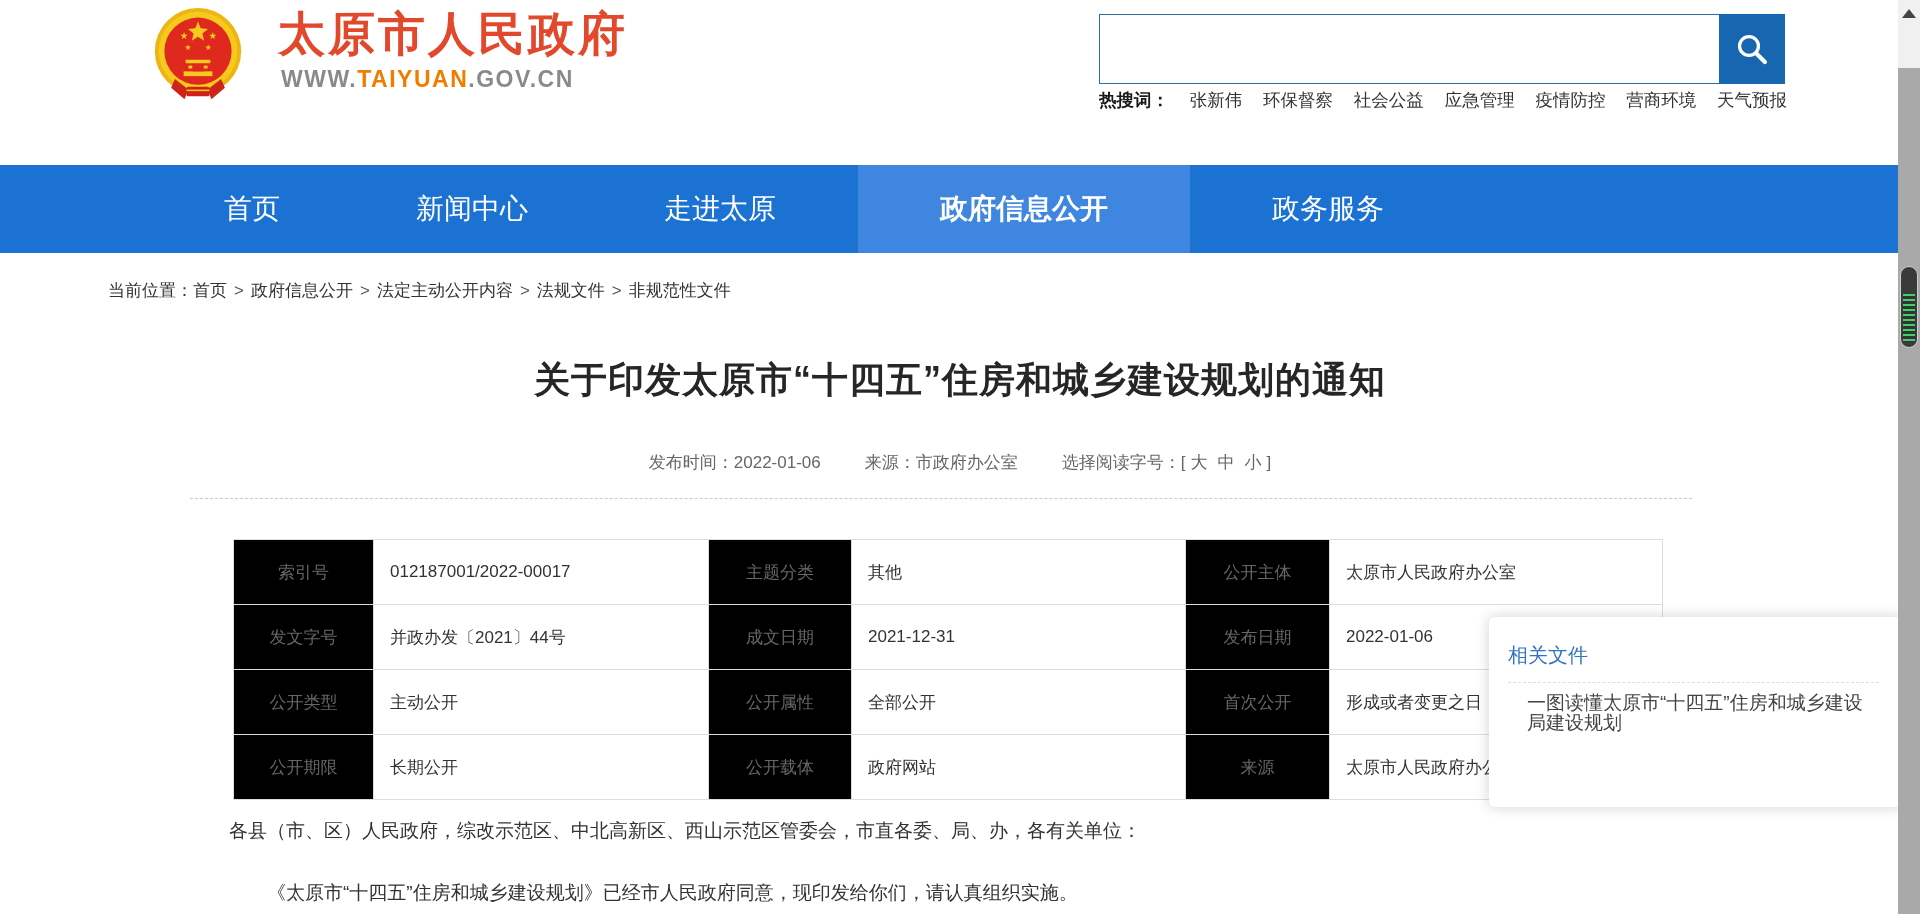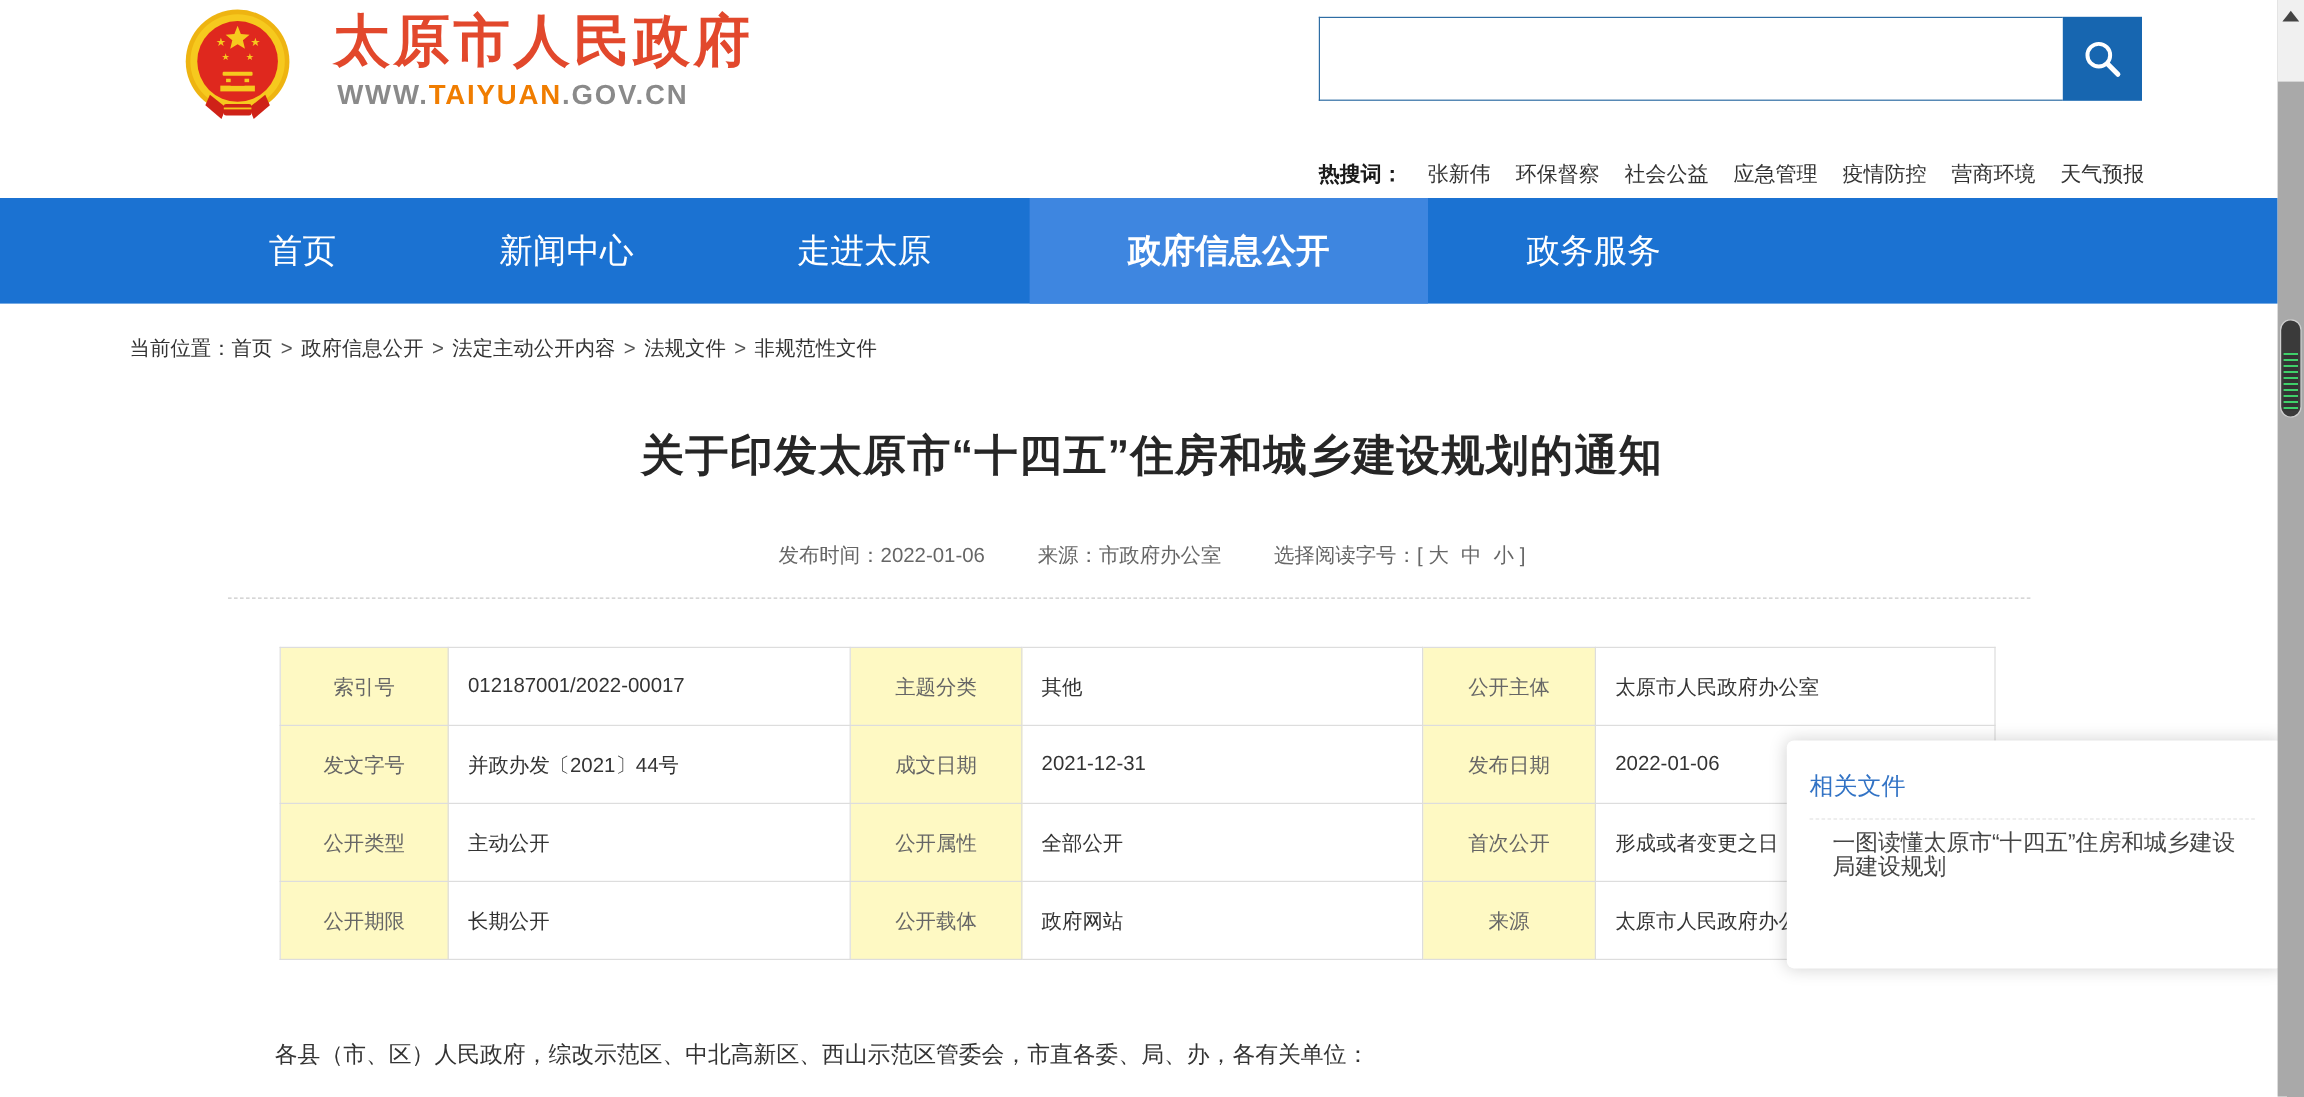--- a/index.html
+++ b/index.html
@@ -16,21 +16,21 @@
     color: #8a8a8a; letter-spacing: 1.5px; }
   .site-url .hl { color: #f07d00; }
 
   .search-box { position: absolute; left: 1099px; top: 14px; width: 686px; height: 70px; display: flex; }
   .search-input { flex: 1; border: 1px solid #2e6da4; border-right: none; outline: none;
     font-size: 20px; padding: 0 14px; color: #333; }
   .search-btn { width: 66px; height: 70px; background: #1766b0; border: none; cursor: pointer;
     display: flex; align-items: center; justify-content: center; }
 
   .hot-row { position: absolute; left: 1099px; top: 88px; width: 688px; display: flex;
-    align-items: flex-start; justify-content: space-between; font-size: 17.5px; margin-top: 45px; }
+    align-items: flex-start; justify-content: space-between; font-size: 17.5px; }
   .hot-label { font-weight: bold; color: #1a1a1a; }
   .hot-word { color: #333; cursor: pointer; white-space: nowrap; }
 
   
   .nav { width: 1898px; height: 88px; background: #1b72d2; display: flex; }
   .nav-inner { display: flex; margin-left: 170px; gap: 28px; height: 100%; }
   .nav-item { height: 100%; display: flex; align-items: center; padding: 0 54px;
     color: #fff; font-size: 28px; cursor: pointer; white-space: nowrap; }
   .nav-item.active { background: #3e86e0; font-weight: bold; padding: 0 82px; }
 
@@ -45,33 +45,33 @@
   .meta-row { margin-top: 46px; display: flex; justify-content: center; gap: 44px;
     font-size: 17px; color: #666; }
   .meta-item { white-space: nowrap; }
   .fontsize-group span.opt { margin: 0 5px; cursor: pointer; }
   .dashed-sep { margin: 24px 0 0 190px; width: 1502px; border-top: 1px dashed #c9c9c9; height: 0; }
 
   
   .info-table { margin: 40px 0 0 233px; border-collapse: collapse; table-layout: fixed;
     width: 1429px; font-size: 17px; }
   .info-table td { border: 1px solid #ddd; height: 65px; }
-  .info-table td.lbl { background: #fef9c3; color: #666; text-align: center; }
+  .info-table td.lbl { background: #000000; color: #666; text-align: center; }
   .info-table td.val { color: #333; padding-left: 16px; text-align: left; overflow: hidden; white-space: nowrap; }
 
   
   .related-popup { position: absolute; left: 1489px; top: 617px; width: 414px; height: 190px;
     background: #fff; border-radius: 6px; box-shadow: 0 0 14px rgba(0,0,0,0.18);
     padding: 25px 24px 0 19px; z-index: 10; }
   .related-title { color: #3273c5; font-size: 20px; }
   .related-divider { margin-top: 13px; border-top: 1px dashed #ddd; }
   .related-link { margin: 10px 0 0 19px; font-size: 19px; color: #444; line-height: 20px; cursor: pointer; }
 
   
-  .body-para1 { margin: 66px 0 0 229px; width: 1460px; font-size: 19px; color: #333; }
+  .body-para1 { margin: 18px 0 0 229px; width: 1460px; font-size: 19px; color: #333; }
   .body-para2 { margin: 36px 0 0 229px; width: 1460px; font-size: 19px; color: #333; text-indent: 2em; }
 
   
   .scrollbar { position: absolute; right: 0; top: 0; width: 22px; height: 914px; background: #a9a9a9; z-index: 20; }
   .scrollbar-top { width: 22px; height: 68px; background: #f0f0f0; display: flex;
     justify-content: center; align-items: flex-start; padding-top: 9px; }
   .scroll-arrow-up { width: 0; height: 0; border-left: 7px solid transparent;
     border-right: 7px solid transparent; border-bottom: 9px solid #444; }
   .scroll-thumb { position: absolute; left: 2px; top: 266px; width: 18px; height: 82px;
     background: #3a3a3a; border: 1px solid #cfcfcf; border-radius: 9px; overflow: hidden; cursor: pointer; }

